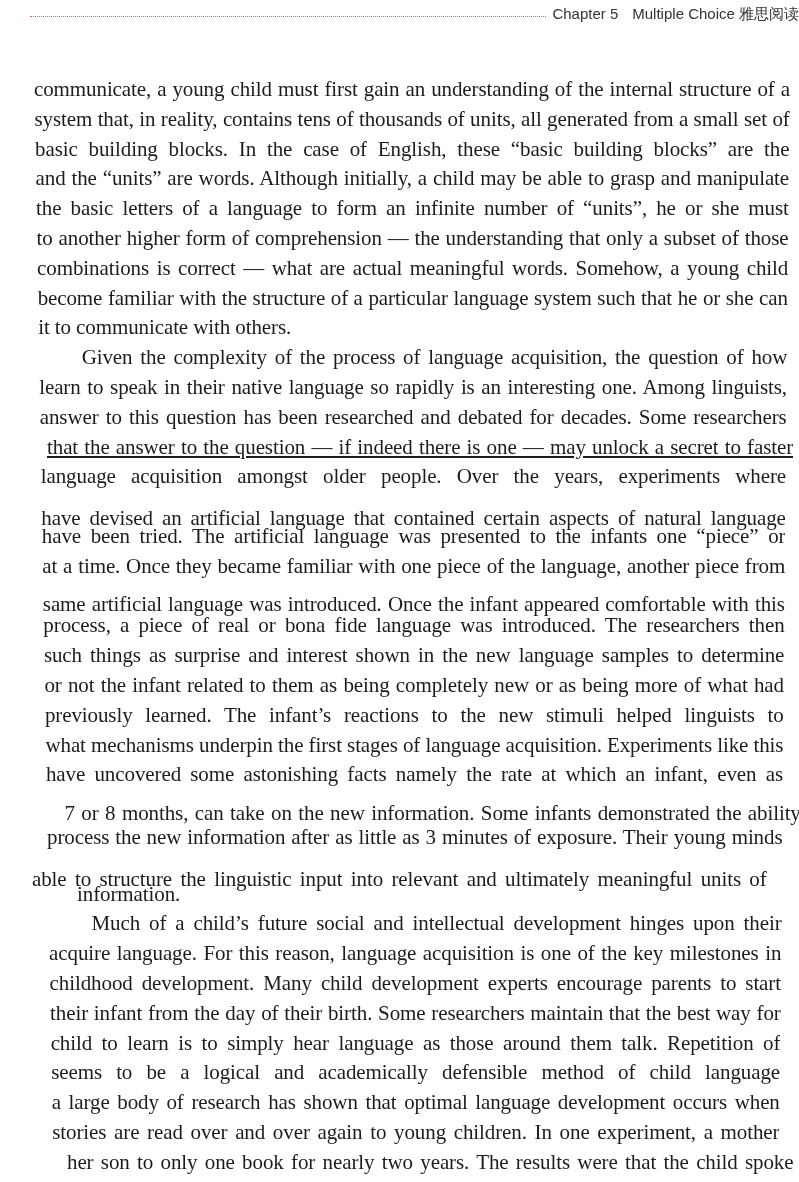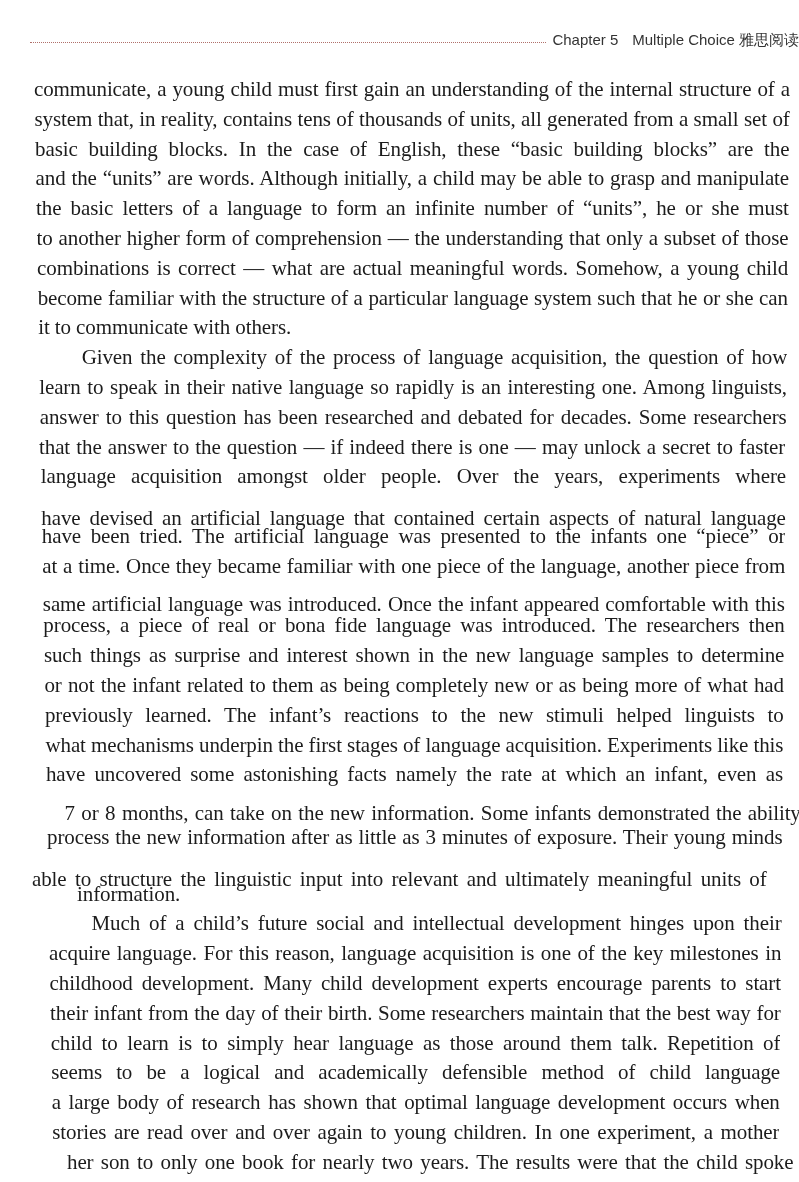--- a/index.html
+++ b/index.html
@@ -10,21 +10,21 @@
     body {
       width: 799px;
       height: 1182px;
       overflow: hidden;
       position: relative;
       font-family: "Liberation Serif", "DejaVu Serif", serif;
       color: #1c1c1c;
     }
     .header {
       position: absolute;
-      top: 28px;
+      top: 2px;
       left: 30px;
       right: 0;
       height: 24px;
       display: flex;
       align-items: center;
     }
     .header-rule {
       flex: 1;
       border-bottom: 1px dotted #b0706a;
       margin-right: 6px;
@@ -76,21 +76,21 @@
     <div class="line" style="top: 59.6px; left: 35.04px; width: 754.36px; white-space: normal; height: 30px; overflow: hidden;">basic building blocks. In the case of English, these “basic building blocks” are the alphabet</div>
     <div class="line" style="top: 89.4px; left: 35.56px; width: 753.54px; white-space: normal; height: 30px; overflow: hidden;">and the “units” are words. Although initially, a child may be able to grasp and manipulate</div>
     <div class="line" style="top: 119.2px; left: 36.08px; width: 752.72px; white-space: normal; height: 30px; overflow: hidden;">the basic letters of a language to form an infinite number of “units”, he or she must progress</div>
     <div class="line" style="top: 149px; left: 36.6px; width: 751.9px; white-space: normal; height: 30px; overflow: hidden;">to another higher form of comprehension — the understanding that only a subset of those</div>
     <div class="line" style="top: 178.8px; left: 37.12px; width: 751.08px; white-space: normal; height: 30px; overflow: hidden;">combinations is correct — what are actual meaningful words. Somehow, a young child must</div>
     <div class="line" style="top: 208.6px; left: 37.64px; width: 750.26px; white-space: normal; height: 30px; overflow: hidden;">become familiar with the structure of a particular language system such that he or she can use</div>
     <div class="line last" style="top: 238.4px; left: 38.16px; width: 749.44px; white-space: normal; height: 30px; overflow: hidden;">it to communicate with others.</div>
     <div class="line" style="top: 268.2px; left: 81.68px; width: 705.62px; white-space: normal; height: 30px; overflow: hidden;">Given the complexity of the process of language acquisition, the question of how infants</div>
     <div class="line" style="top: 298px; left: 39.2px; width: 747.8px; white-space: normal; height: 30px; overflow: hidden;">learn to speak in their native language so rapidly is an interesting one. Among linguists, the</div>
     <div class="line" style="top: 327.8px; left: 39.72px; width: 746.98px; white-space: normal; height: 30px; overflow: hidden;">answer to this question has been researched and debated for decades. Some researchers think</div>
-    <div class="line" style="top: 357.6px; left: 39px; width: 746.16px; white-space: normal; height: 30px; overflow: hidden;">that the answer to the question — if indeed there is one — may unlock a secret to faster</div>
+    <div class="line" style="top: 357.6px; left: 47px; width: 746.16px; white-space: normal; height: 30px; overflow: hidden; text-decoration: underline;">that the answer to the question — if indeed there is one — may unlock a secret to faster</div>
     <div class="line" style="top: 387.4px; left: 40.76px; width: 745.34px; white-space: normal; height: 30px; overflow: hidden;">language acquisition amongst older people. Over the years, experiments where researchers</div>
     <div class="line" style="top: 429px; left: 41.28px; width: 744.52px; white-space: normal; height: 30px; overflow: hidden;">have devised an artificial language that contained certain aspects of natural language structure</div>
     <div class="line" style="top: 447px; left: 41.8px; width: 743.7px; white-space: normal; height: 30px; overflow: hidden;">have been tried. The artificial language was presented to the infants one “piece” or “sample”</div>
     <div class="line" style="top: 476.8px; left: 42.32px; width: 742.88px; white-space: normal; height: 30px; overflow: hidden;">at a time. Once they became familiar with one piece of the language, another piece from the</div>
     <div class="line" style="top: 515px; left: 42.84px; width: 742.06px; white-space: normal; height: 30px; overflow: hidden;">same artificial language was introduced. Once the infant appeared comfortable with this</div>
     <div class="line" style="top: 536.4px; left: 43.36px; width: 741.24px; white-space: normal; height: 30px; overflow: hidden;">process, a piece of real or bona fide language was introduced. The researchers then measured</div>
     <div class="line" style="top: 566.2px; left: 43.88px; width: 740.42px; white-space: normal; height: 30px; overflow: hidden;">such things as surprise and interest shown in the new language samples to determine whether</div>
     <div class="line" style="top: 596px; left: 44.4px; width: 739.6px; white-space: normal; height: 30px; overflow: hidden;">or not the infant related to them as being completely new or as being more of what had been</div>
     <div class="line" style="top: 625.8px; left: 44.92px; width: 738.78px; white-space: normal; height: 30px; overflow: hidden;">previously learned. The infant’s reactions to the new stimuli helped linguists to determine</div>
     <div class="line" style="top: 655.6px; left: 45.44px; width: 737.96px; white-space: normal; height: 30px; overflow: hidden;">what mechanisms underpin the first stages of language acquisition. Experiments like this</div>

